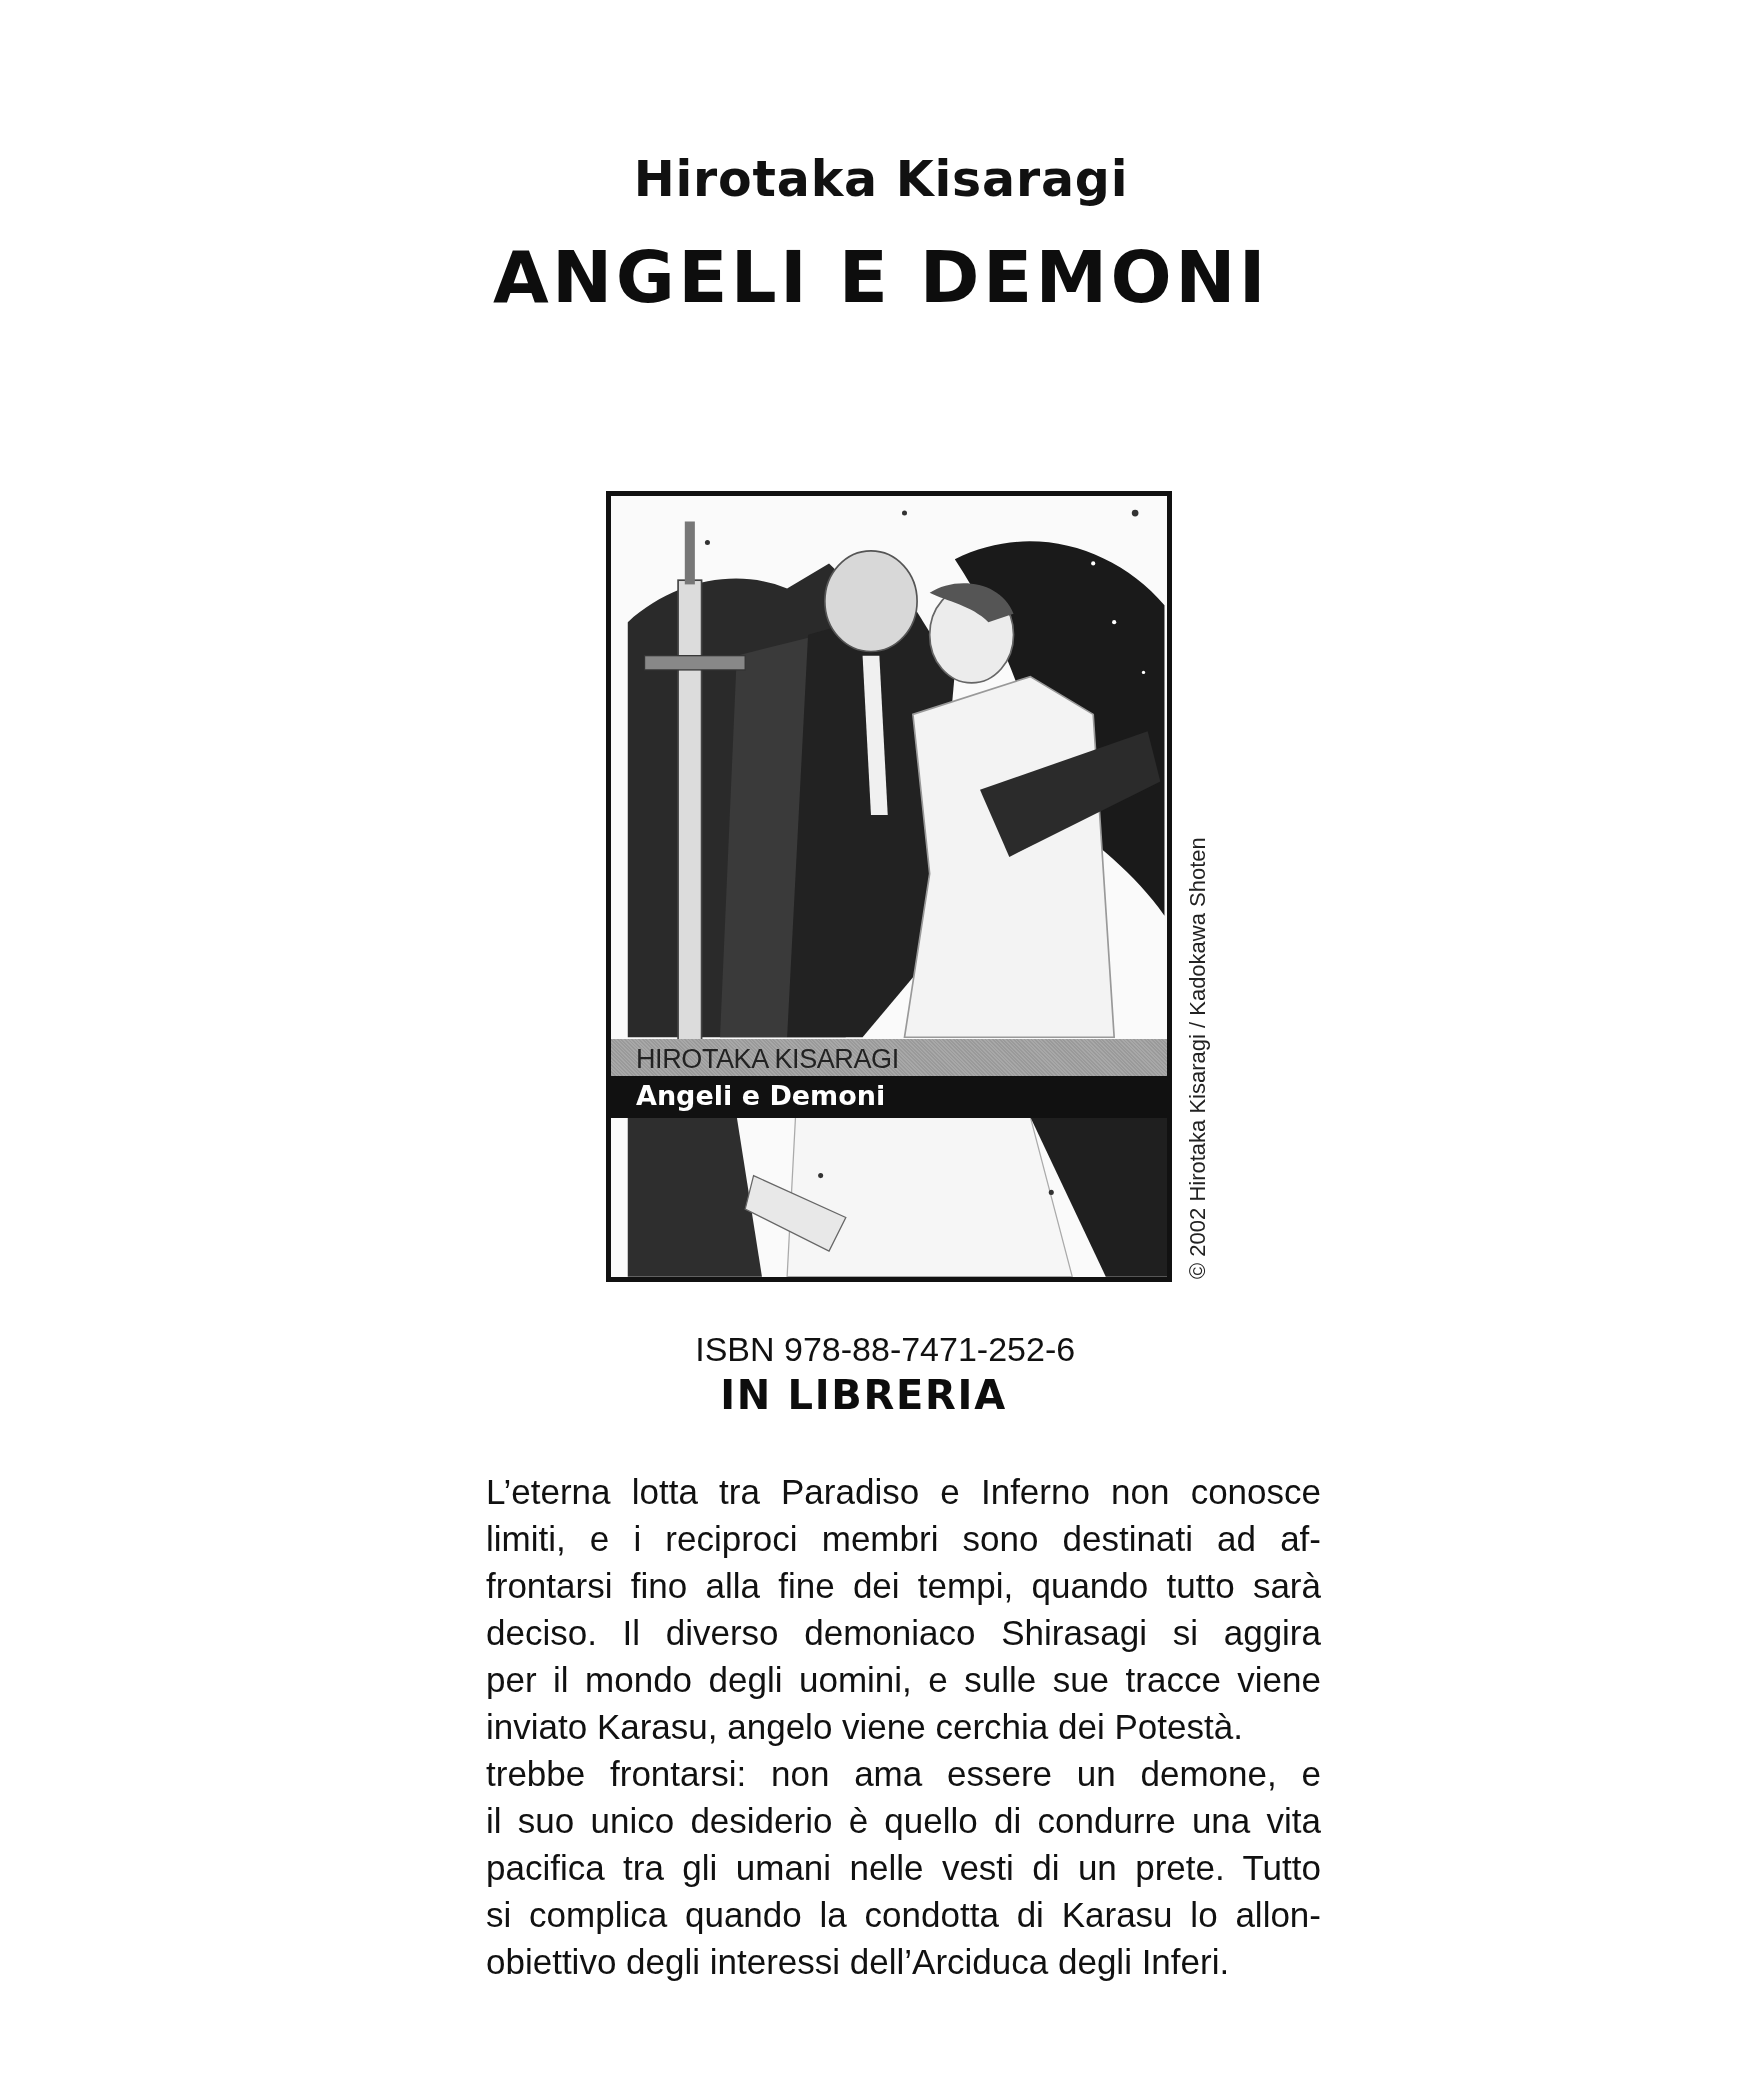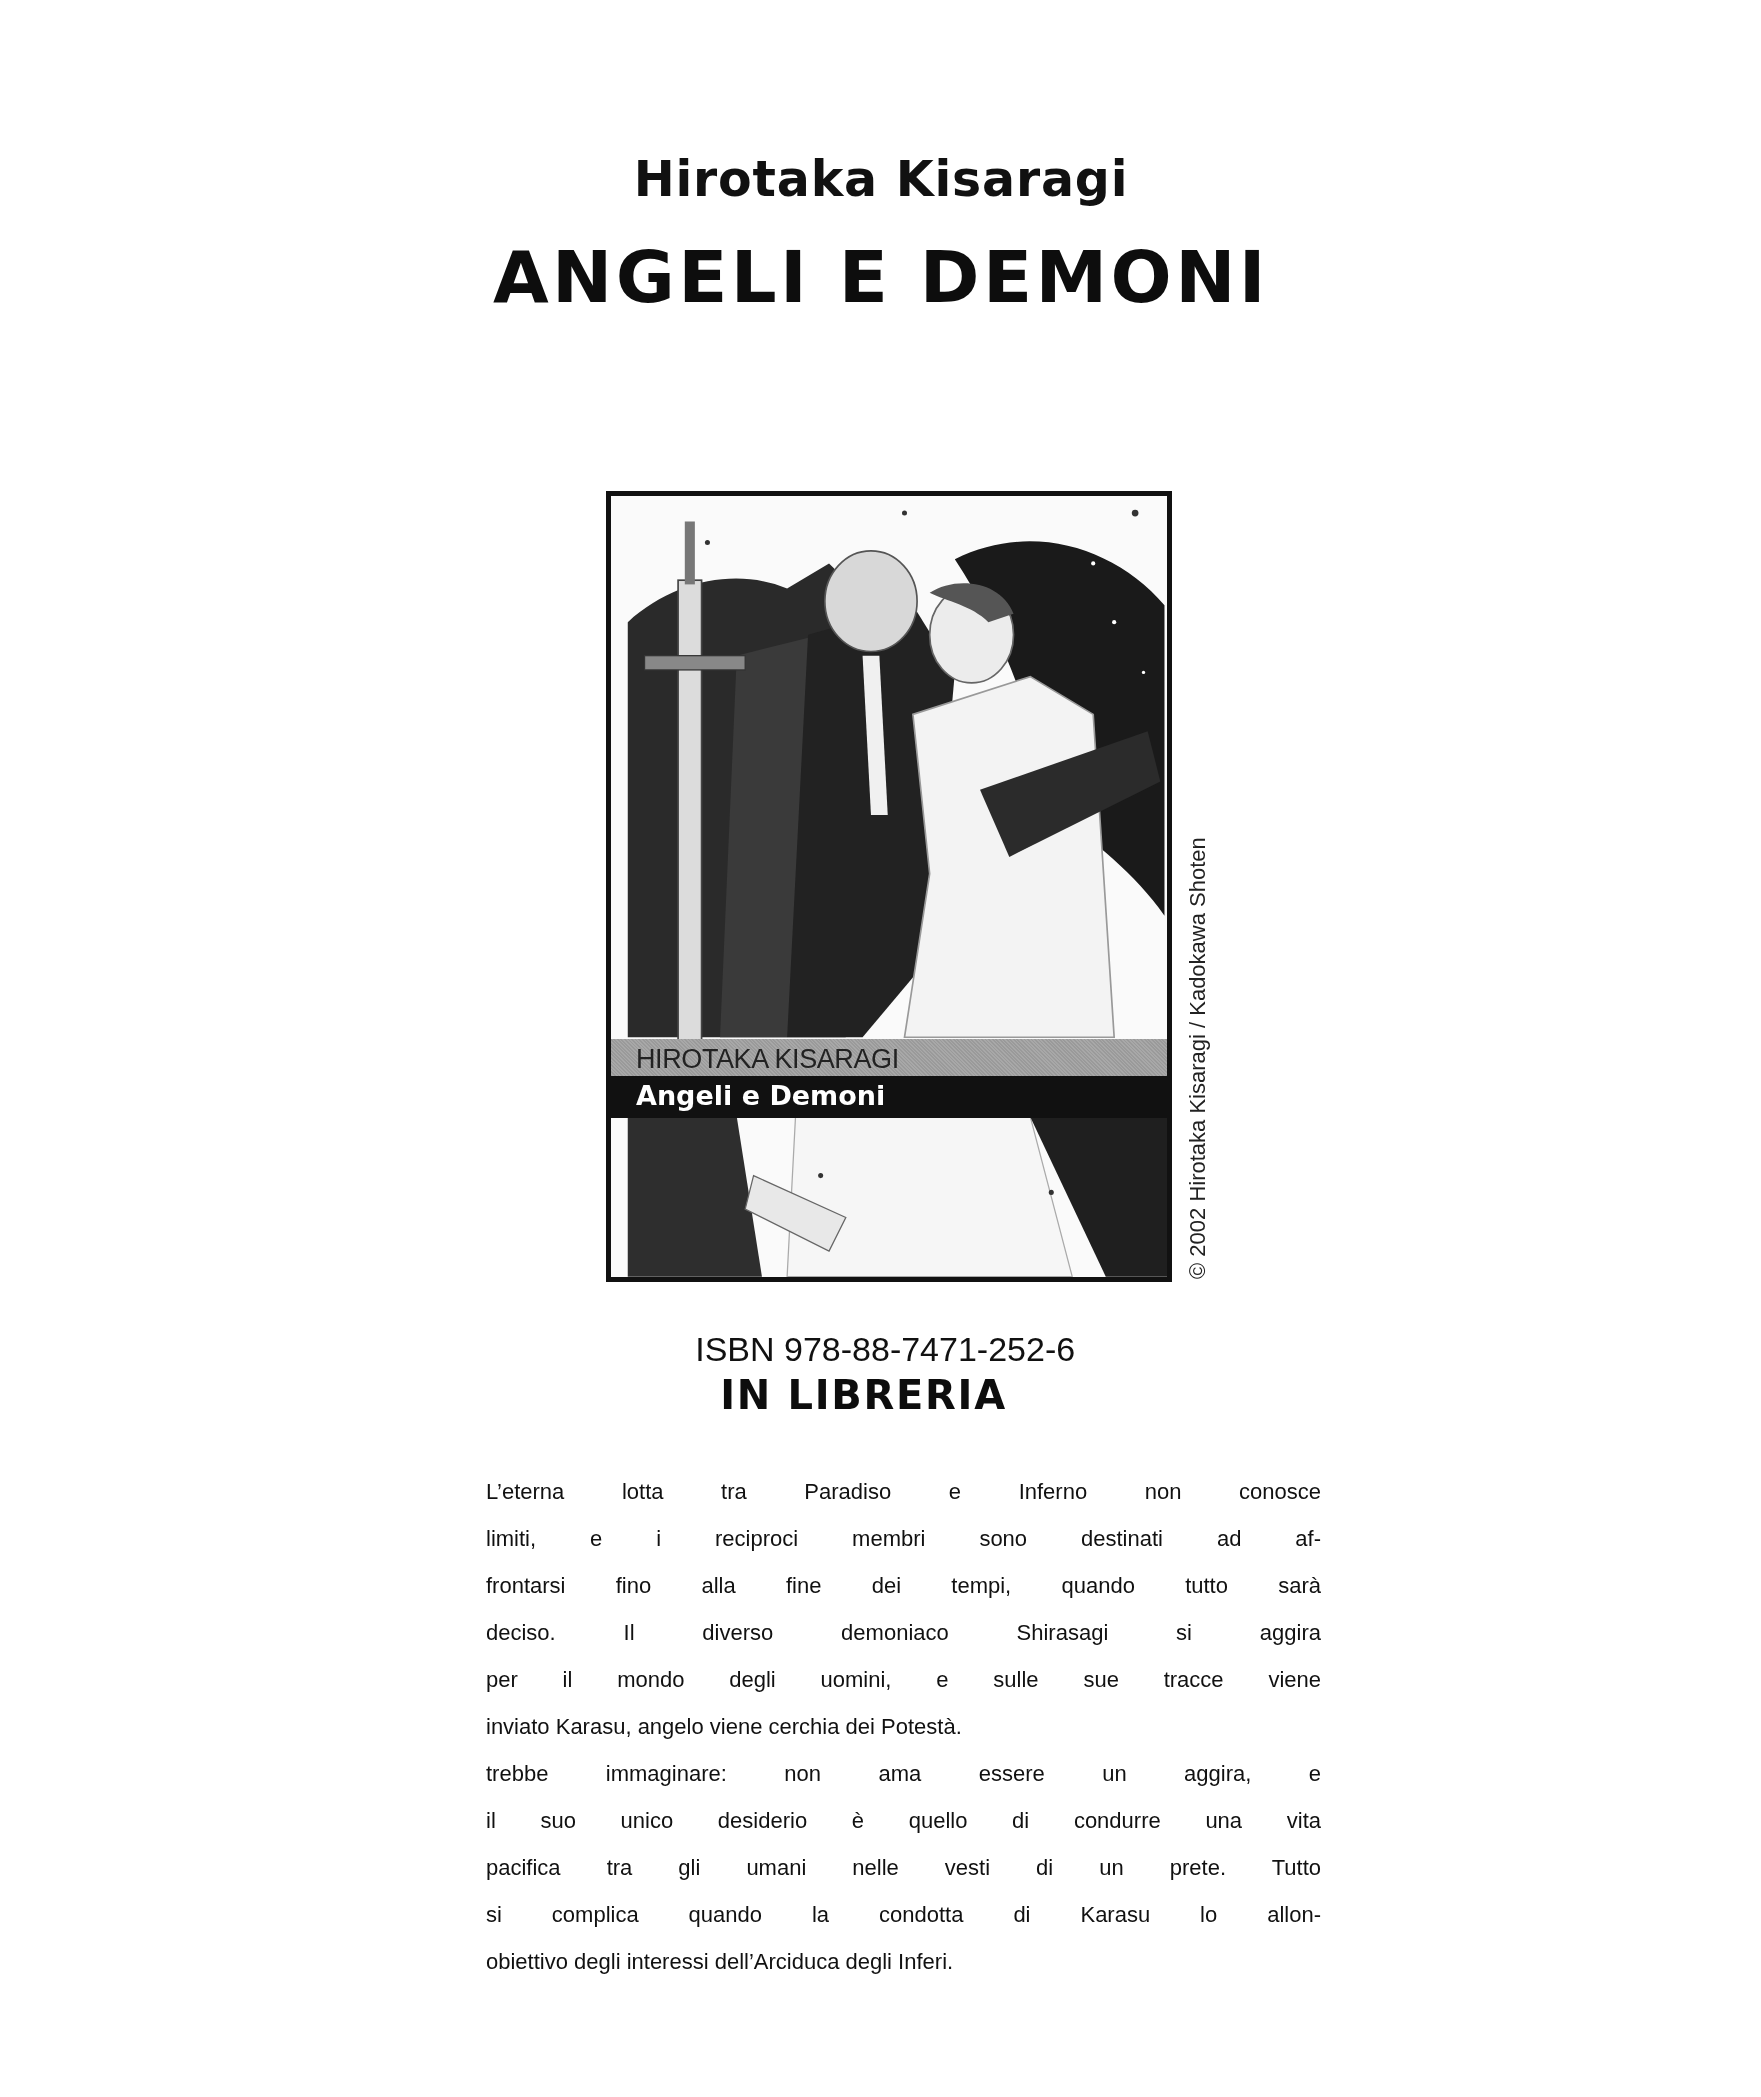--- a/index.html
+++ b/index.html
@@ -49,21 +49,21 @@
     position: absolute; left: 0; width: 1762px; top: 1330px; text-align: center;
     font-family: "Liberation Sans", sans-serif; font-size: 34px; color: #111; padding-left: 4.2px;
   }
   .availability {
     position: absolute; left: 0; width: 1727px; top: 1372px; text-align: center;
     font-family: "DejaVu Sans", sans-serif; font-weight: bold; font-size: 40px; letter-spacing: 1.7px; color: #0d0d0d;
   }
 
   .synopsis {
     position: absolute; left: 486px; top: 1468px; width: 835px;
-    font-family: "Liberation Sans", sans-serif; font-size: 22px; color: #111;
+    font-family: "Liberation Sans", sans-serif; font-size: 35px; color: #111;
     line-height: 47px;
   }
   .synopsis .line { display: block; white-space: nowrap; text-align: justify; text-align-last: justify; }
   .synopsis .line.last { text-align-last: left; }
 </style>
 </head>
 <body>
 
 <div class="page">
 
@@ -119,21 +119,21 @@
   <div class="isbn">ISBN 978-88-7471-252-6</div>
   <div class="availability">IN LIBRERIA</div>
 
   <div class="synopsis">
     <span class="line">L’eterna lotta tra Paradiso e Inferno non conosce</span>
     <span class="line">limiti, e i reciproci membri sono destinati ad af-</span>
     <span class="line">frontarsi fino alla fine dei tempi, quando tutto sarà</span>
     <span class="line">deciso. Il diverso demoniaco Shirasagi si aggira</span>
     <span class="line">per il mondo degli uomini, e sulle sue tracce viene</span>
     <span class="line last">inviato Karasu, angelo viene cerchia dei Potestà.</span>
-    <span class="line">trebbe immaginare: non ama essere un aggira, e</span>
+    <span class="line">trebbe frontarsi: non ama essere un demone, e</span>
     <span class="line">il suo unico desiderio è quello di condurre una vita</span>
     <span class="line">pacifica tra gli umani nelle vesti di un prete. Tutto</span>
     <span class="line">si complica quando la condotta di Karasu lo allon-</span>
     <span class="line last">obiettivo degli interessi dell’Arciduca degli Inferi.</span>
   </div>
 
 </div>
 
 
 </body></html>

